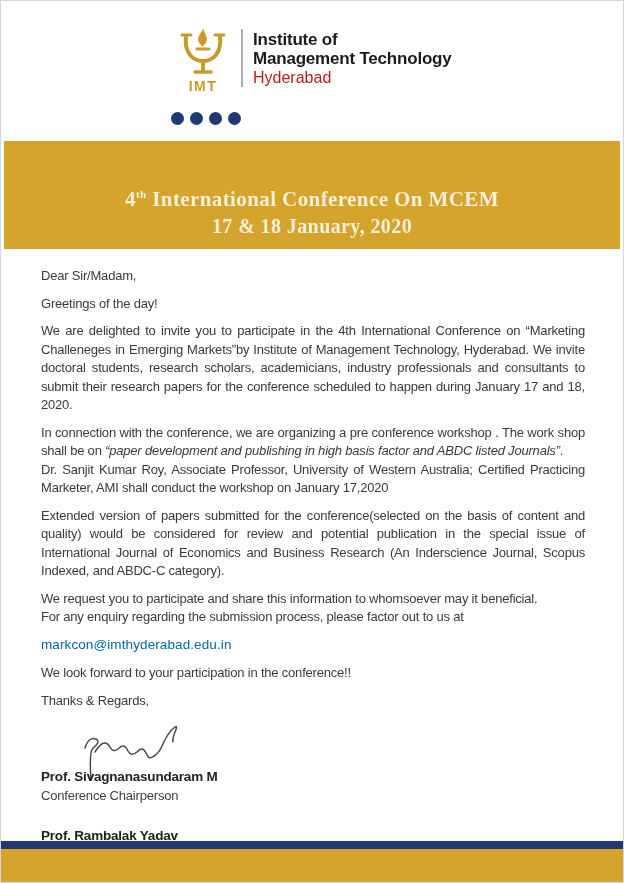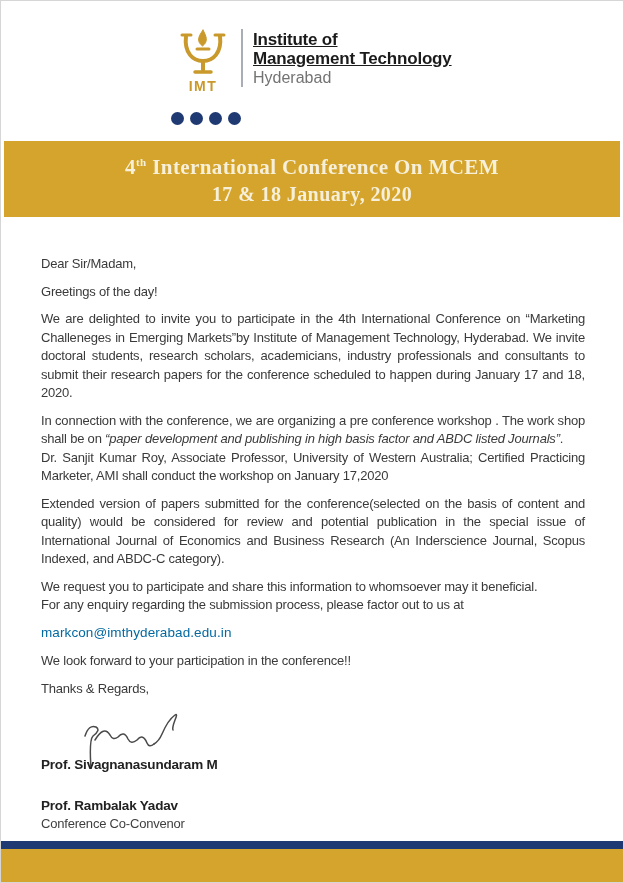--- a/index.html
+++ b/index.html
@@ -21,48 +21,48 @@
     margin: 26px auto 0 auto;
   }
   .logo-top { display: flex; align-items: flex-start; }
   .torch-col { width: 64px; text-align: right; }
   .divider {
     width: 2px; height: 58px;
     background: #a9aeb6;
     margin: 2px 10px 0 8px;
   }
   .org-text { padding-top: 3px; }
-  .org-line { font-weight: bold; font-size: 17px; line-height: 19px; color: #1b1b1b; letter-spacing: -0.2px; text-decoration: underline; }
-  .org-city { font-weight: normal; font-size: 16px; line-height: 19px; color: #737373; }
+  .org-line { font-weight: bold; font-size: 17px; line-height: 19px; color: #1b1b1b; letter-spacing: -0.2px; }
+  .org-city { font-weight: normal; font-size: 16px; line-height: 19px; color: #b91c1c; }
   .logo-bottom { display: flex; align-items: center; margin-top: 7px; }
   .dots { display: flex; gap: 6px; margin-left: 2px; }
   .dot { width: 13px; height: 13px; border-radius: 50%; background: #1F3A73; }
   .tagline { font-size: 11px; color: #8b8b8b; margin-left: 16px; white-space: nowrap; }
   
   .banner {
     margin: 16px 3px 0 3px;
     background: #D4A42C;
     text-align: center;
     padding: 9px 0 10px 0;
   }
   .banner-line1 {
     font-family: "Liberation Serif", serif;
     font-weight: bold; font-size: 21px; line-height: 25px;
-    color: #F6EFD9; letter-spacing: 0.4px;
+    color: #F6EFD9; letter-spacing: 0.4px; margin-top: 32px;
   }
   .banner-line1 sup { font-size: 11px; }
   .banner-line2 {
     font-family: "Liberation Serif", serif;
     font-weight: bold; font-size: 20px; line-height: 25px;
     color: #F6EFD9; letter-spacing: 0.4px;
     margin-top: 2px;
   }
   
   .body {
-    padding: 38px 38px 0 40px;
+    padding: 18px 38px 0 40px;
     font-size: 13px; line-height: 18.5px;
     letter-spacing: -0.2px;
     color: #3a3a3a;
   }
   .body p { margin-bottom: 9px; }
   .just { text-align: justify; }
   .topic-italic { font-style: italic; }
   .email {
     font-weight: normal; color: #0369a1;
     font-size: 13.5px; letter-spacing: 0.1px;
@@ -147,20 +147,21 @@
 
     <svg class="sig-svg" width="140" height="58" viewBox="0 0 140 58">
       <g stroke="#4a4a4a" stroke-width="1.5" fill="none" stroke-linecap="round">
         <path d="M16,24 q4,-12 11,-9 q5,3 -3,9 q-4,4 -2,32"></path>
         <path d="M26,28 q9,-15 15,-5 q3,6 8,2 q6,-7 10,2 q3,6 9,1 q6,-7 10,3 q2,5 7,1"></path>
         <path d="M85,32 q5,-3 8,-10 q6,-14 13,-19 q3,-2 0,5 q-3,8 -2,10"></path>
       </g>
     </svg>
 
     <div class="sig-name">Prof. Sivagnanasundaram M</div>
+    <div class="sig-role">Conference Chairperson</div>
 
     <div class="sig2">
       <div class="sig-name">Prof. Rambalak Yadav</div>
       <div class="sig-role">Conference Co-Convenor</div>
     </div>
   </div>
 
   <div class="footer-navy"></div>
   <div class="footer-gold"></div>
 </div>

